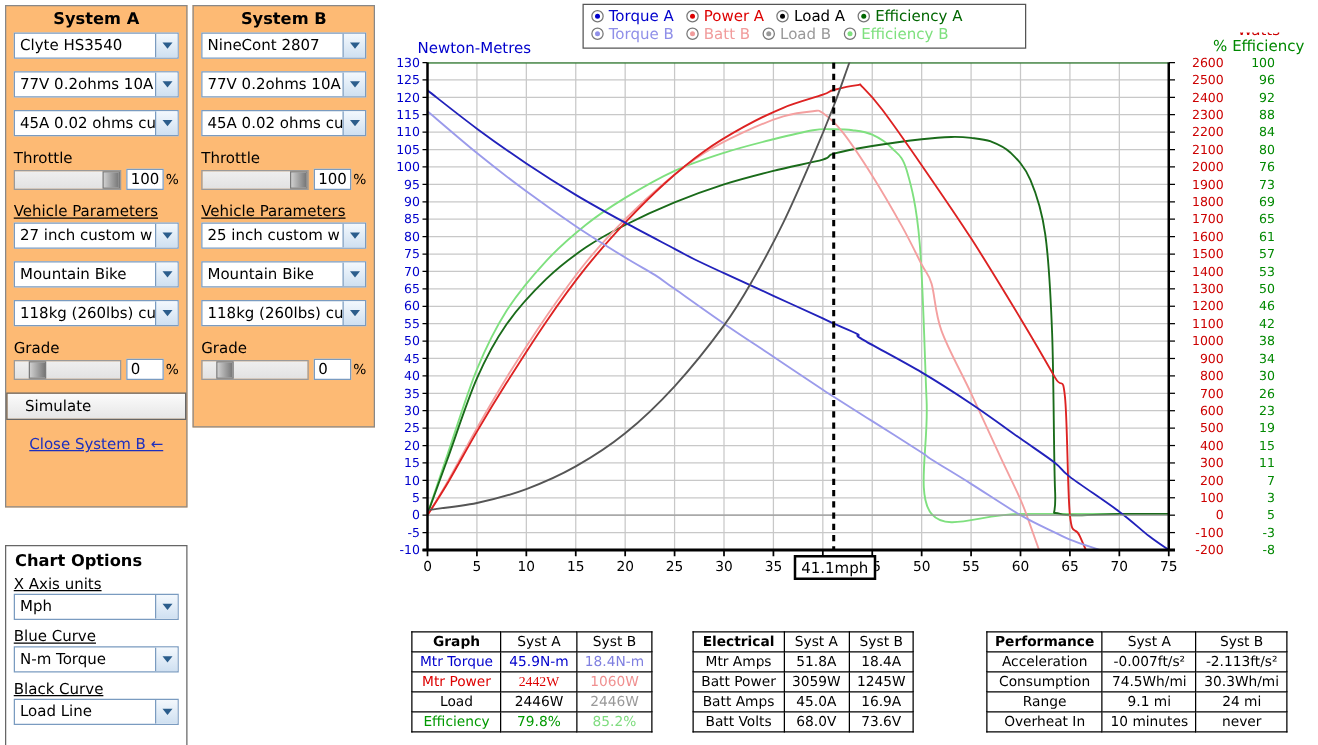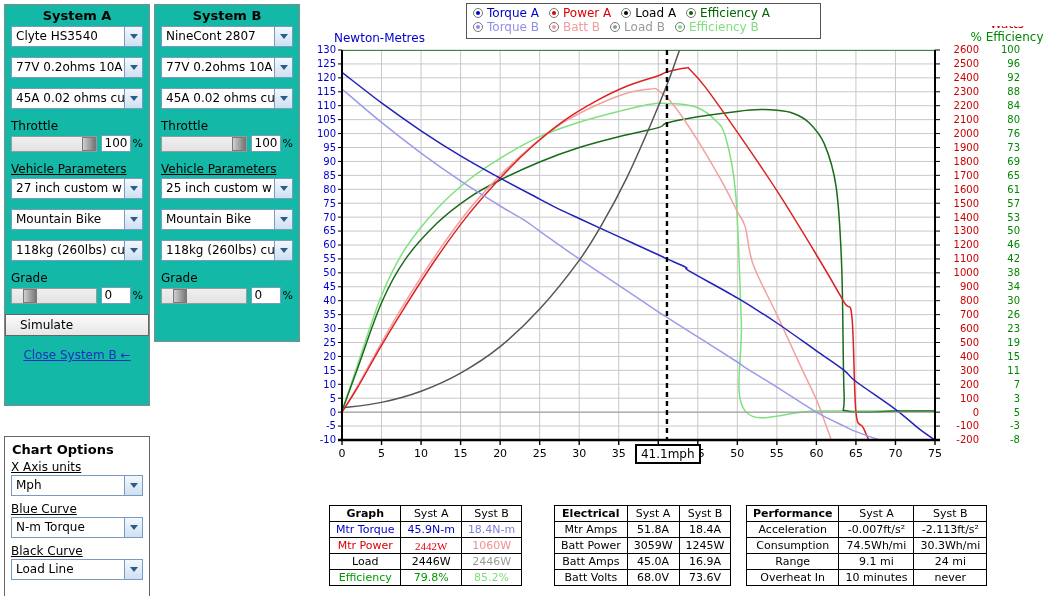--- a/index.html
+++ b/index.html
@@ -10,21 +10,21 @@
     font-size:11px;
     color:#000;
     position:relative;
     overflow:hidden;
   }
   .abs{position:absolute;}
 
   
   .sys-panel{
     border:1px solid #888;
-    background:#14b8a6;
+    background:#fdba74;
     box-sizing:border-box;
   }
   .sys-title{
     text-align:center;
     font-weight:bold;
     font-size:13px;
     font-family:"DejaVu Sans", sans-serif;
     padding-top:3px;
     padding-bottom:3px;
   }
@@ -619,21 +619,21 @@
           <td style="color: rgb(0, 0, 0);">16.9A</td>
         </tr>
         <tr>
           <td style="color: rgb(0, 0, 0);">Batt Volts</td>
           <td style="color: rgb(0, 0, 0);">68.0V</td>
           <td style="color: rgb(0, 0, 0);">73.6V</td>
         </tr>
       </tbody>
     </table>
 </div>
-<div class="abs" style="left:746px;top:505px;border-radius:29px;">
+<div class="abs" style="left:789px;top:505px;border-radius:29px;">
   <table class="dt">
       <tbody id="tbl-2">
         <tr>
           <th class="hdr-main">Performance</th>
           <th>Syst A</th>
           <th>Syst B</th>
         </tr>
         <tr>
           <td style="color: rgb(0, 0, 0);">Acceleration</td>
           <td style="color: rgb(0, 0, 0); margin-top: 24px;">-0.007ft/s²</td>

